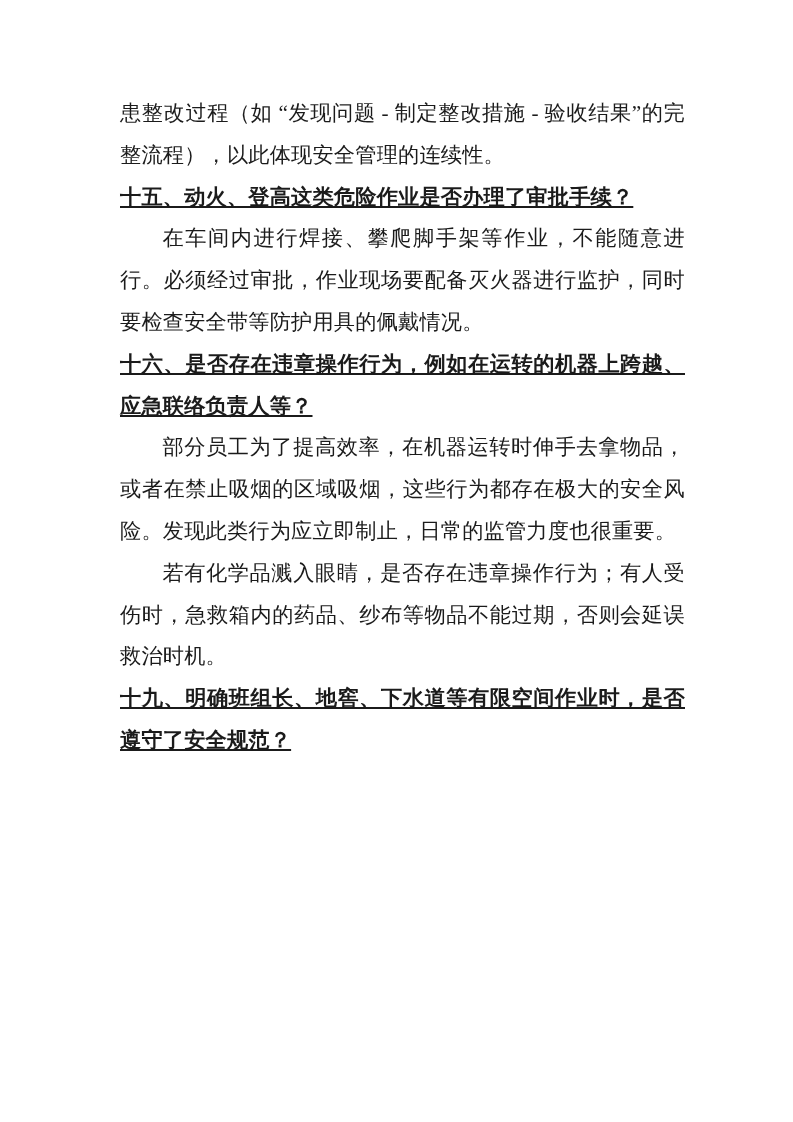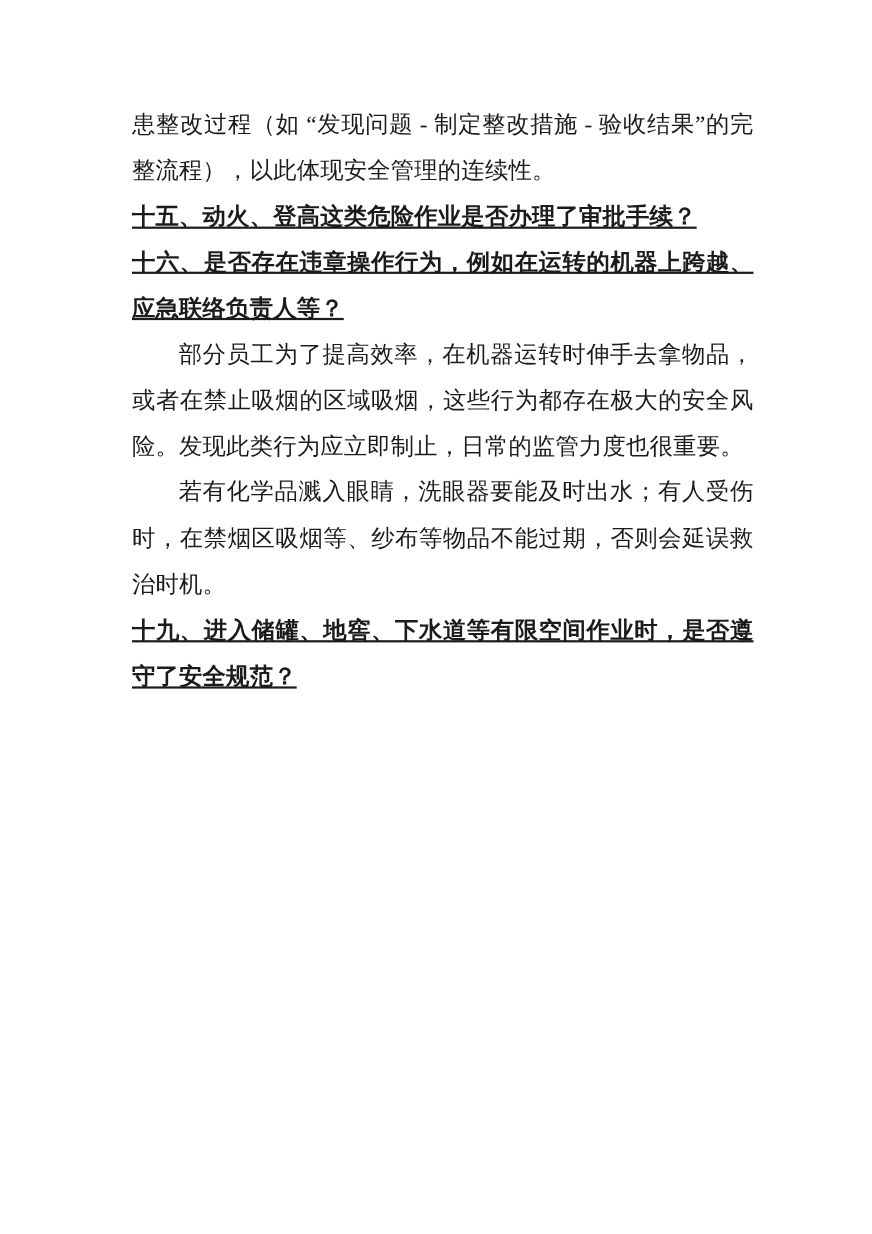--- a/index.html
+++ b/index.html
@@ -41,18 +41,19 @@
     text-decoration: underline;
   }
 </style>
 </head>
 <body>
 
 <div class="page" style="background: rgb(255, 255, 255); color: rgb(27, 27, 27);">
   <div class="content">
       <p class="block paragraph-continuation">患整改过程（如 “发现问题 - 制定整改措施 - 验收结果”的完整流程），以此体现安全管理的连续性。</p>
       <p class="block heading">十五、动火、登高这类危险作业是否办理了审批手续？</p>
+      <p class="block paragraph">在车间内进行焊接、攀爬脚手架等作业，不能随意进行。必须经过审批，作业现场要配备灭火器进行监护，同时要检查安全带等防护用具的佩戴情况。</p>
       <p class="block heading">十六、是否存在违章操作行为，例如在运转的机器上跨越、应急联络负责人等？</p>
       <p class="block paragraph">部分员工为了提高效率，在机器运转时伸手去拿物品，或者在禁止吸烟的区域吸烟，这些行为都存在极大的安全风险。发现此类行为应立即制止，日常的监管力度也很重要。</p>
-      <p class="block paragraph">若有化学品溅入眼睛，洗眼器要能及时出水；有人受伤时，在禁烟区吸烟等、纱布等物品不能过期，否则会延误救治时机。</p>
-      <p class="block heading">十九、进入储罐、地窖、下水道等有限空间作业时，是否遵守了安全规范？</p>
+      <p class="block paragraph">若有化学品溅入眼睛，是否存在违章操作行为；有人受伤时，急救箱内的药品、纱布等物品不能过期，否则会延误救治时机。</p>
+      <p class="block heading">十九、明确班组长、地窖、下水道等有限空间作业时，是否遵守了安全规范？</p>
     </div>
 </div>
 
 </body></html>

